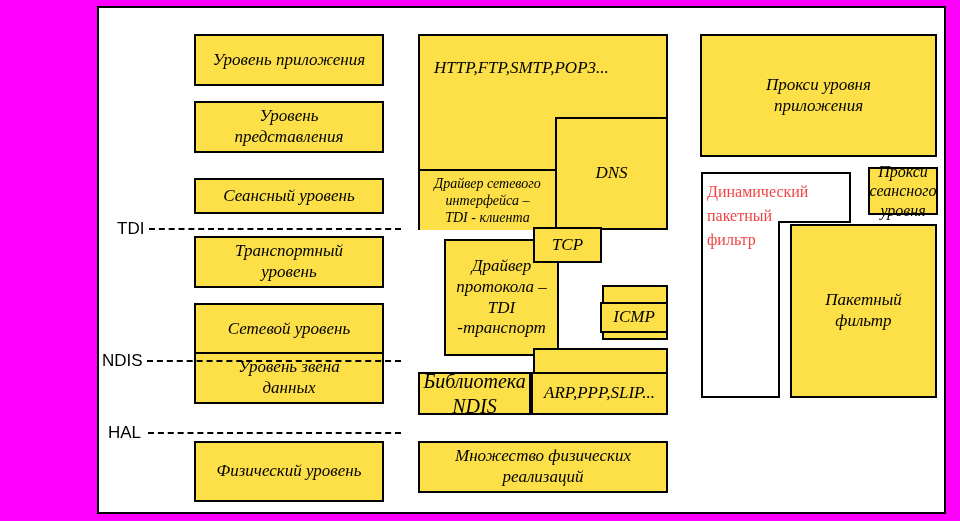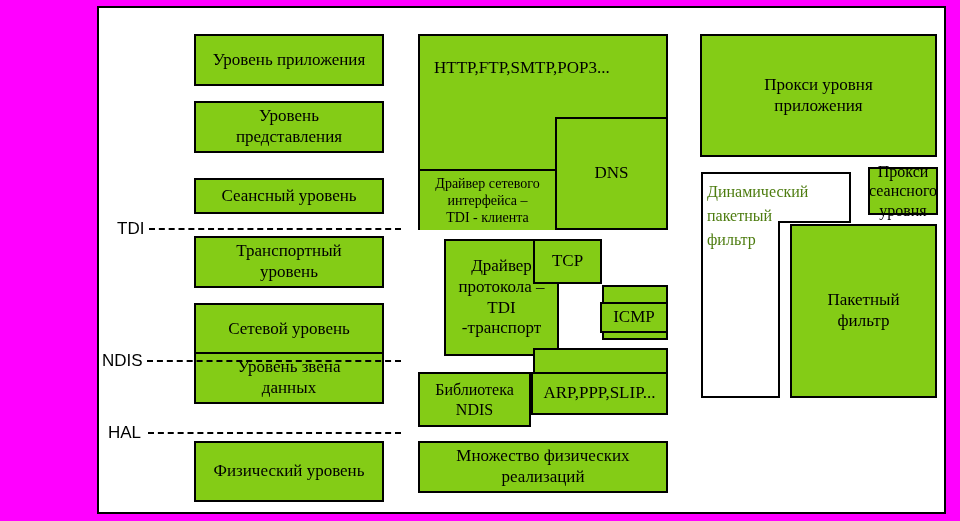--- a/index.html
+++ b/index.html
@@ -23,30 +23,31 @@
     width: 849px;
     height: 508px;
     background: #ffffff;
     border: 2px solid #000000;
     box-sizing: border-box;
   }
   .box {
     position: absolute;
     box-sizing: border-box;
     border: 2px solid #000000;
-    background: #84cc16;
+    background: #fde047;
     display: flex;
     align-items: center;
     justify-content: center;
     text-align: center;
     line-height: 1.22;
     color: #000000;
     font-family: "Liberation Serif", serif;
     font-size: 17px;
     padding: 2px 4px;
+    font-style: italic;
   }
   .box.serif-sm { font-size: 14px; }
   .box.serif-xs { font-size: 16px; }
   .box.align-top {
     align-items: flex-start;
     padding-top: 22px;
   }
   
   .rule {
     position: absolute;
@@ -77,21 +78,21 @@
   }
   .lshape-cap {
     position: absolute;
     box-sizing: border-box;
     border-top: 2px solid #000000;
   }
   .lshape-text {
     position: absolute;
     font-family: "Liberation Serif", serif;
     font-size: 16px;
-    color: #4d7c0f;
+    color: #ef4444;
     text-align: center;
     line-height: 1.5;
     white-space: nowrap;
   }
 </style>
 </head>
 <body>
 
 <div id="stage">
   <div id="panel">
@@ -128,29 +129,29 @@
 
     <div class="box serif-sm" style="left:319px; top:161px; width:137px; height:61px; border-right:none; border-bottom:none; white-space:pre-line;">Драйвер сетевого
 интерфейса –
 TDI - клиента</div>
 
     <div class="box" style="left:319px; top:231px; width:115px; height:117px; white-space:pre-line;margin-left:26px;">Драйвер
 протокола –
 TDI
 -транспорт</div>
 
-    <div class="box" style="left:434px; top:231px; width:69px; height:45px;">TCP</div>
+    <div class="box" style="left:434px; top:219px; width:69px; height:36px;">TCP</div>
 
     <div class="box" style="left:503px; top:231px; width:66px; height:55px;margin-top:46px;">UDP</div>
 
     <div class="box" style="left:434px; top:296px; width:135px; height:52px; align-items:flex-end; padding-bottom:6px;margin-top:44px;">IP</div>
 
     <div class="box" style="left:501px; top:294px; width:68px; height:31px;">ICMP</div>
 
-    <div class="box" style="left:319px; top:364px; width:113px; height:55px; font-size:16px; white-space:pre-line;">Библиотека
+    <div class="box" style="left:319px; top:364px; width:113px; height:43px; font-size:20px; white-space:pre-line;">Библиотека
 NDIS</div>
 
     <div class="box" style="left:432px; top:364px; width:137px; height:43px;">ARP,PPP,SLIP...</div>
 
     <div class="box" style="left: 319px; top: 433px; width: 250px; height: 52px; white-space: pre-line;">Множество физических
 реализаций</div>
 
     <div class="box" style="left: 601px; top: 26px; width: 237px; height: 123px; white-space: pre-line;">Прокси уровня
 приложения</div>
 

